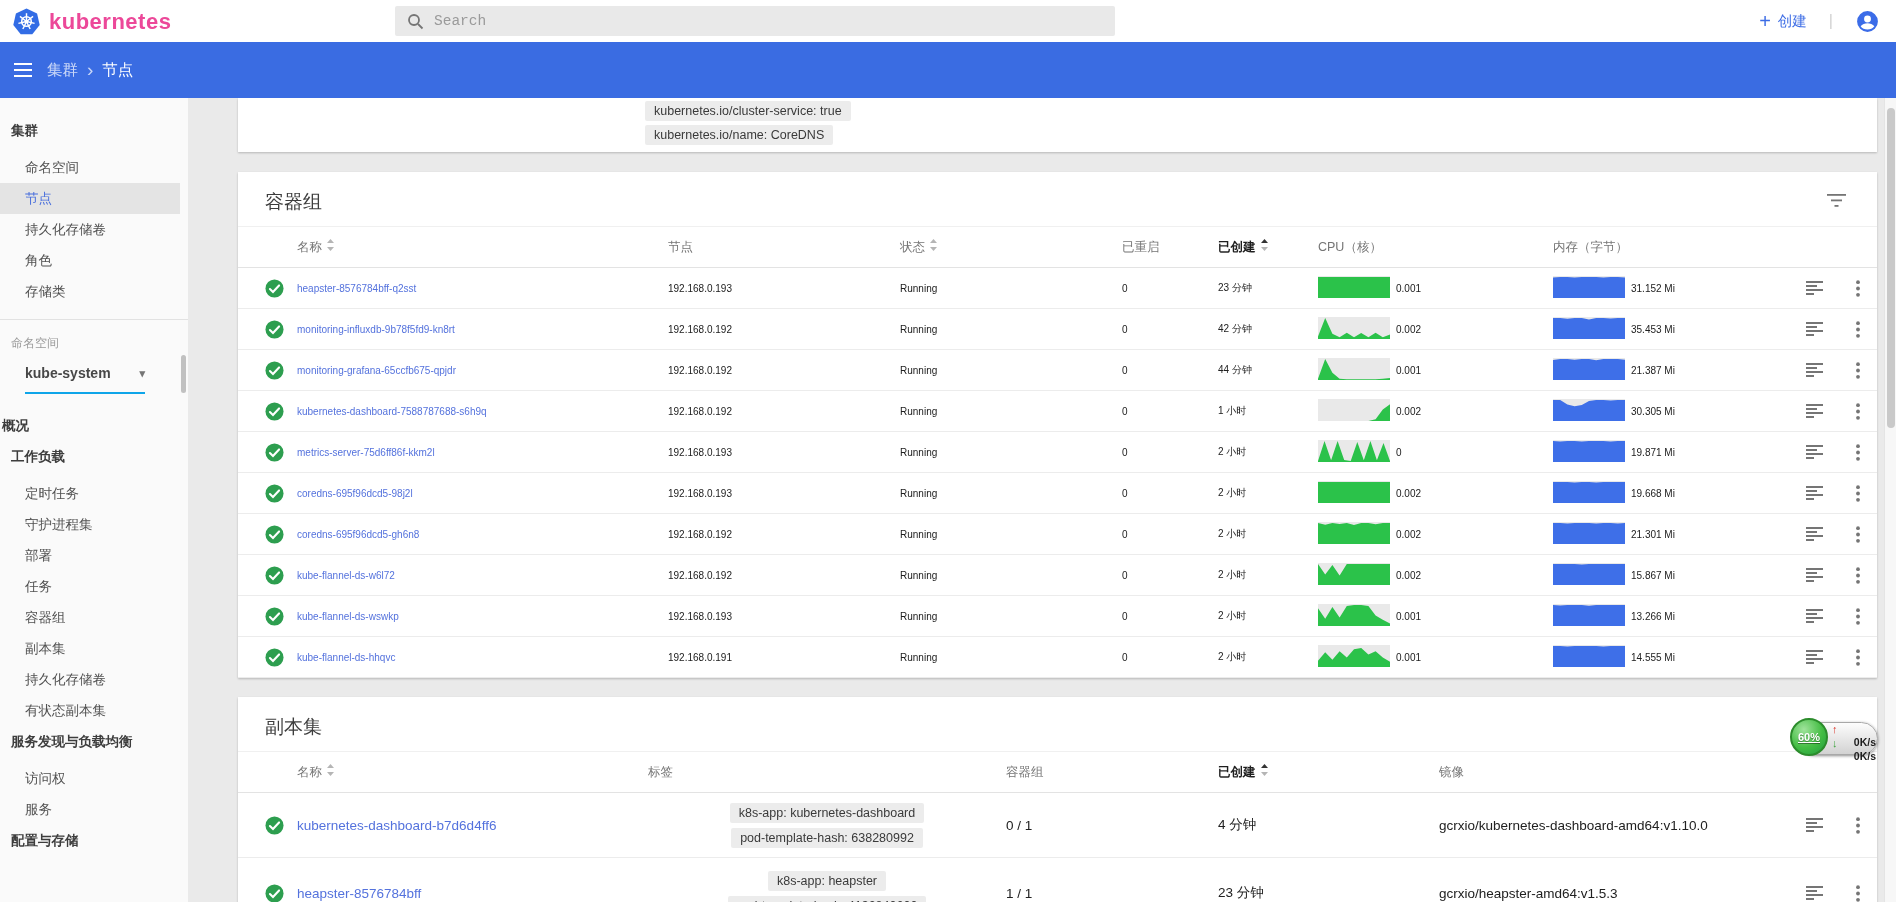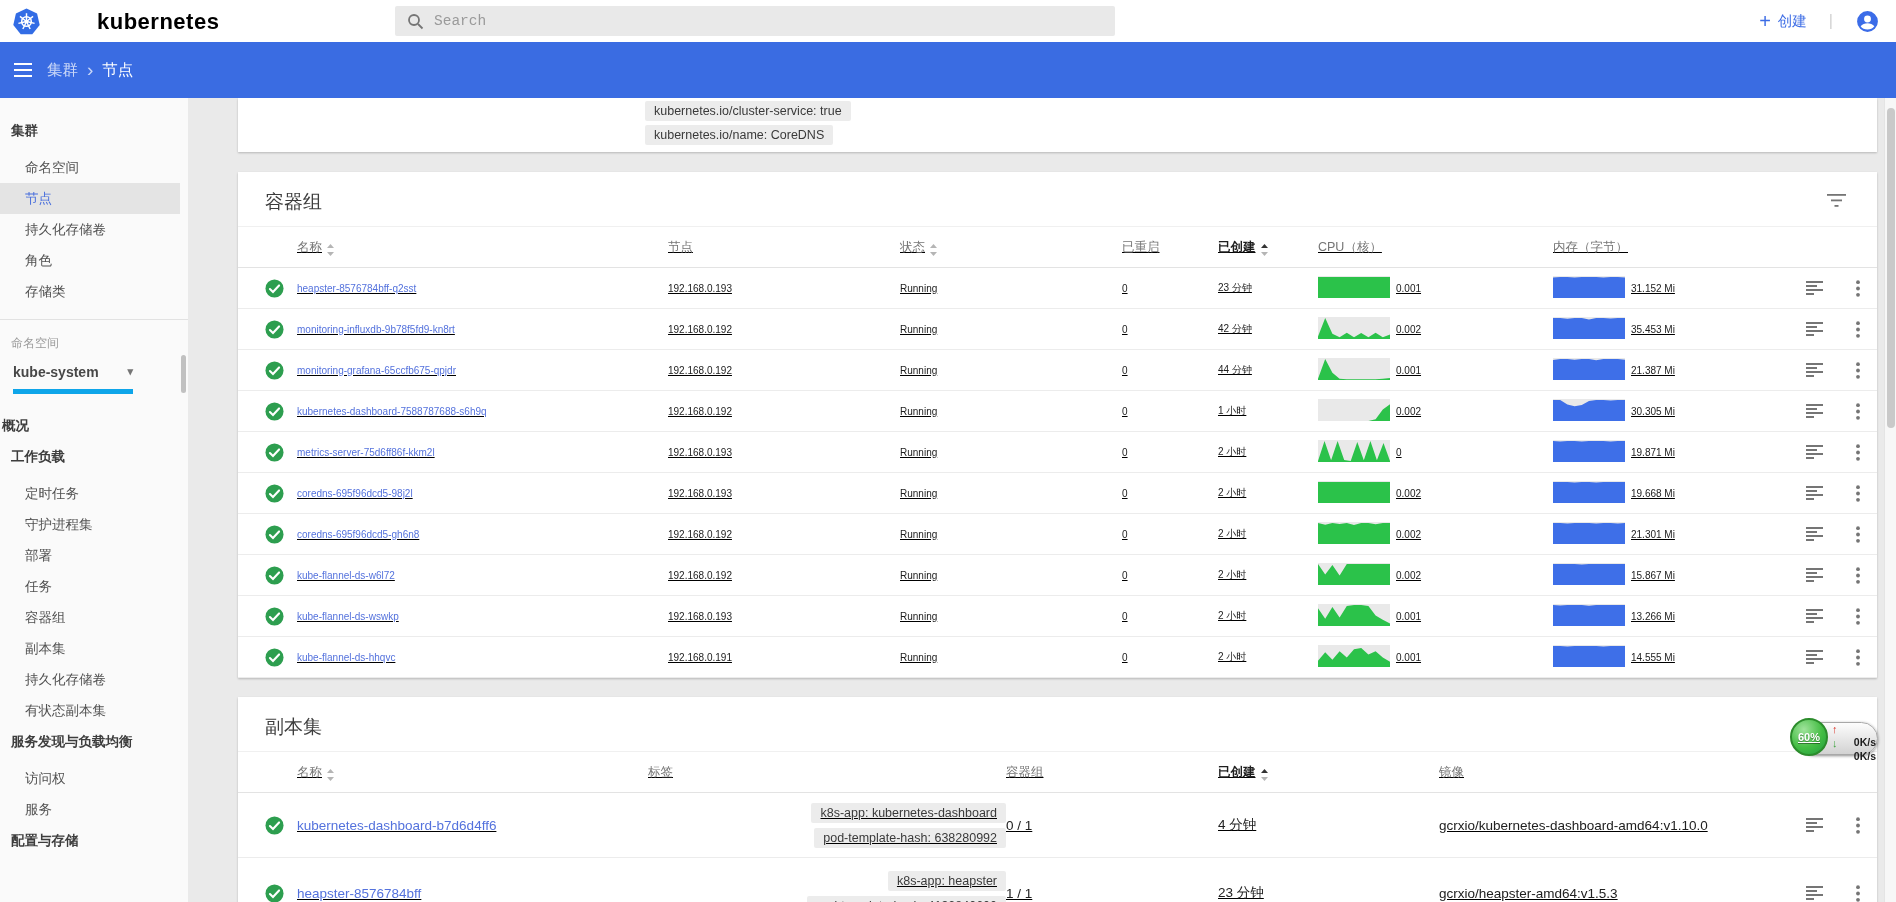--- a/index.html
+++ b/index.html
@@ -1,21 +1,21 @@
 <!DOCTYPE html>
 <html><head>
 <meta charset="utf-8">
 <style>
   * { box-sizing: border-box; margin: 0; padding: 0; }
   html,body { width:1896px; height:902px; overflow:hidden; font-family:"Liberation Sans", sans-serif; background:#eaeaea; }
 
   
   .topbar { position:absolute; left:0; top:0; width:1896px; height:42px; background:#ffffff; z-index:30; }
   .brand { position:absolute; left:13px; top:8px; display:flex; align-items:center; gap:9px; }
-  .brand-text { font-size:22px; font-weight:700; color:#000000; letter-spacing:0.5px;margin-left:48px; }
+  .brand-text { font-size:22px; font-weight:700; color:#ec4899; letter-spacing:0.5px; }
   .searchbar { position:absolute; left:395px; top:6px; width:720px; height:30px; background:#e9e9e9; border-radius:2px; display:flex; align-items:center; }
   .searchbar svg { margin:0 10px 0 12px; }
   .searchbar input { border:none; outline:none; background:transparent; font-size:14.5px; color:#333; width:600px; font-family:Liberation Mono, monospace; }
   .searchbar input::placeholder { color:#9a9a9a; }
   .top-actions { position:absolute; right:16px; top:0; height:42px; display:flex; align-items:center; gap:22px; }
   .create-btn { display:flex; align-items:center; gap:7px; color:#3c6ce5; font-size:14.5px; cursor:pointer; }
   .create-btn .plus { font-size:20px; font-weight:400; line-height:18px; }
   .top-sep { color:#d0d0d0; font-size:16px; }
 
   
@@ -27,49 +27,49 @@
   .bc-current { color:#ffffff; }
 
   
   .sidebar { position:absolute; left:0; top:98px; width:188px; bottom:0; background:#fafafa; z-index:10; padding-top:17px; }
   .nav-group { height:31px; line-height:31px; padding-left:11px; font-size:13.5px; font-weight:700; color:#3d3d3d; margin-bottom:6px; white-space:nowrap; }
   .nav-item { height:31px; line-height:31px; padding-left:25px; font-size:13.5px; color:#515151; cursor:pointer; white-space:nowrap; }
   .nav-item.selected { background:#e4e4e4; color:#4a6fdc; width:180px; }
   .nav-root { height:31px; line-height:31px; padding-left:2px; font-size:13.5px; font-weight:700; color:#3d3d3d; margin-top:16px; cursor:pointer; }
   .nav-divider { border-top:1px solid #e2e2e2; margin:12px 0; }
   .ns-label { height:22px; line-height:22px; padding-left:11px; font-size:12px; color:#9a9a9a; }
-  .ns-select { height:40px; margin-left:13px; width:120px; border-bottom:5px solid #0ea5e9; display:flex; align-items:center; justify-content:space-between; font-size:14px; font-weight:700; color:#474747; cursor:pointer; }
+  .ns-select { height:40px; margin-left:25px; width:120px; border-bottom:2px solid #0ea5e9; display:flex; align-items:center; justify-content:space-between; font-size:14px; font-weight:700; color:#474747; cursor:pointer; }
   .side-thumb { position:absolute; right:2px; top:257px; width:5px; height:38px; background:#c1c1c1; border-radius:3px; }
 
   
   .main { position:absolute; left:188px; top:98px; right:12px; bottom:0; background:#eaeaea; overflow:hidden; }
-  .card { background:#ffffff; width:1639px; margin-left:50px; box-shadow:0 1px 2px rgba(0,0,0,0.22); position:relative;text-decoration:underline; }
+  .card { background:#ffffff; width:1639px; margin-left:50px; box-shadow:0 1px 2px rgba(0,0,0,0.22); position:relative; }
   .labels-card { height:54px; }
   .chips-col { position:absolute; left:407px; top:3px; display:flex; flex-direction:column; gap:4px; align-items:flex-start; }
   .chip { background:#ececec; border-radius:2px; padding:2px 9px; font-size:12.5px; color:#3a3a3a; line-height:16px; white-space:nowrap; }
 
   .pods-card { margin-top:20px; height:506px; }
   .rs-card { margin-top:19px; height:240px; }
   .card-title-row { position:relative; height:54px; }
   .card-title { position:absolute; left:27px; top:17px; font-size:19px; color:#3d3d3d; }
   .filter-btn { position:absolute; right:31px; top:21px; cursor:pointer; }
 
   .pods-grid { display:grid; grid-template-columns:32px 371px 232px 222px 96px 100px 235px 237px 48px 39px; padding-left:27px; align-items:center; }
   .rs-grid   { display:grid; grid-template-columns:32px 351px 358px 212px 221px 351px 48px 39px; padding-left:27px; align-items:center; }
   .thead { height:42px; border-top:1px solid #f0f0f0; border-bottom:1px solid #e3e3e3; color:#757575; font-size:12.5px; }
-  .th { display:flex; align-items:flex-end; gap:4px; }
+  .th { display:flex; align-items:flex-start; gap:4px; }
   .th.active { color:#1f1f1f; font-weight:700; }
   .trow { height:41px; border-bottom:1px solid #ececec; font-size:10px; color:#212121; }
   .rs-row { height:65px; border-bottom:1px solid #ececec; font-size:13.5px; color:#212121; }
   .rs-row:last-child { height:70px; border-bottom:none; }
   .cell { display:flex; align-items:center; overflow:hidden; white-space:nowrap; }
   .link { color:#5472dd; text-decoration:none; cursor:pointer; }
   .c-spark { gap:6px; }
   .c-action { justify-content:center; cursor:pointer; }
-  .labels-cell { flex-direction:column; align-items:flex-end; justify-content:center; gap:5px; }
+  .labels-cell { flex-direction:column; align-items:center; justify-content:center; gap:5px; }
 
   
   .vscroll { position:absolute; right:0; top:98px; bottom:0; width:12px; background:#f7f7f7; border-left:1px solid #e4e4e4; z-index:40; }
   .vscroll .thumb { position:absolute; left:2px; top:10px; width:8px; height:320px; background:#c9c9c9; border-radius:4px; }
 
   
   .net-overlay { position:absolute; left:1790px; top:716px; width:92px; height:44px; z-index:100; }
   .net-pill { position:absolute; left:8px; top:6px; width:80px; height:33px; border-radius:17px; background:linear-gradient(#fdfdfd,#d2d2d2); border:1px solid #a8a8a8; box-shadow:0 1px 3px rgba(0,0,0,0.45); }
   .net-circle { position:absolute; left:0; top:2px; width:38px; height:38px; border-radius:50%; background:radial-gradient(circle at 35% 28%, #9fe39b, #44bd44 55%, #1f9b3e); border:2px solid #2c8c2c; display:flex; align-items:center; justify-content:center; color:#fff; font-size:11px; font-weight:700; text-shadow:0 1px 1px rgba(0,0,0,0.4);text-decoration:underline; }
   .net-rates { position:absolute; left:42px; top:5px; width:44px; }

